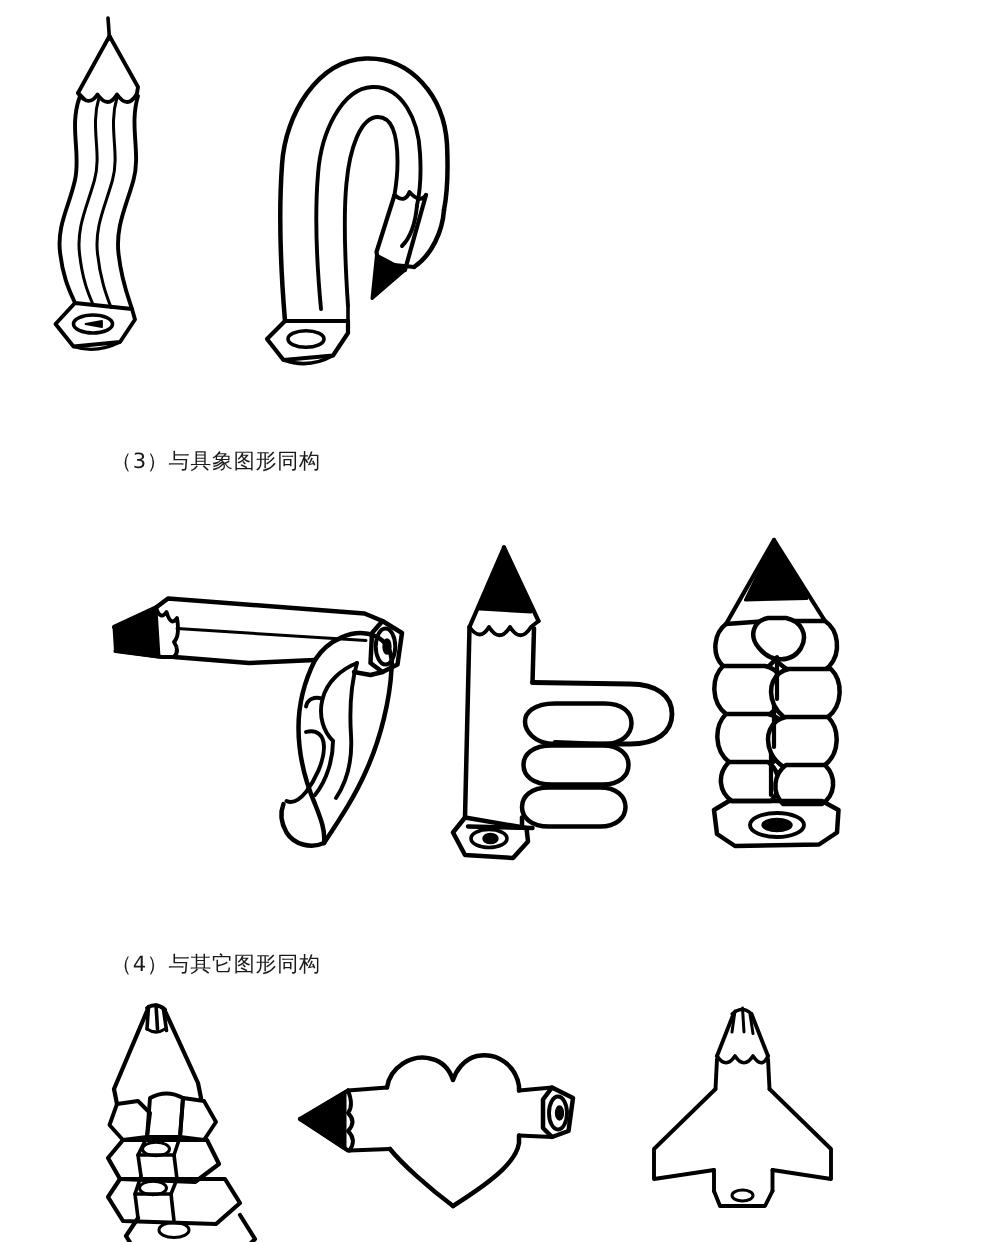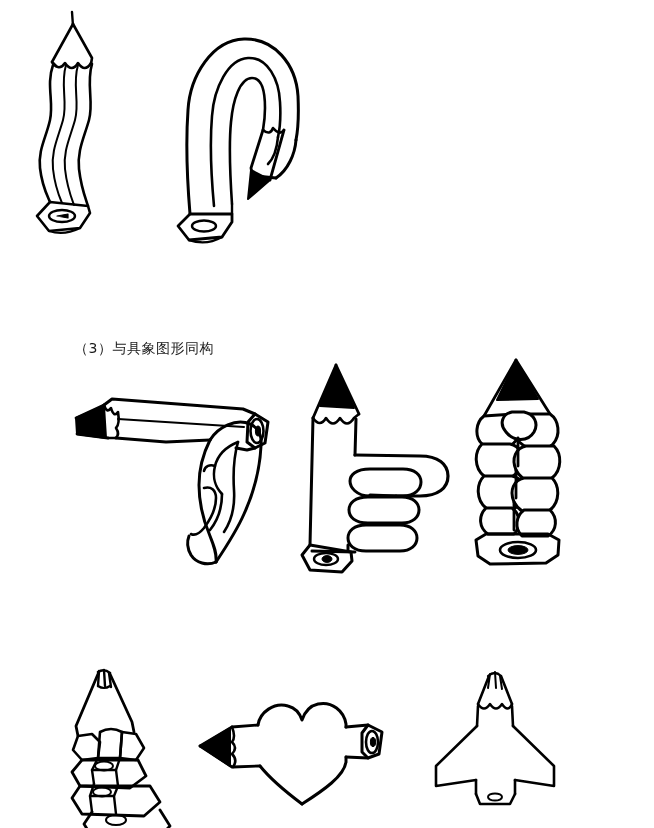--- a/index.html
+++ b/index.html
@@ -16,21 +16,20 @@
     font-family: "DejaVu Sans", "Liberation Sans", sans-serif;
   }
   .caption {
     position: absolute;
     font-size: 14px;
     line-height: 18px;
     color: #1a1a1a;
     letter-spacing: 0.5px;
     white-space: nowrap;
     font-family: "DejaVu Sans", "Liberation Sans", sans-serif;
-    margin-top: 40px;
   }
   #caption-3 { left: 74px; top: 299px; }
   #caption-4 { left: 74px; top: 634px; }
 
   .fig {
     position: absolute;
   }
   .fig svg {
     display: block;
     overflow: visible;
@@ -223,20 +222,21 @@
       <path class="ink-white" stroke-width="3" d="M84 152 C92 160 91 172 82 178 L56 178 C48 170 50 158 58 152 Z"></path>
 
       <path class="ink" stroke-width="2.8" d="M52 80 L52 108 M50 112 L50 140 M48 144 L48 172"></path>
 
       <path class="ink" stroke-width="3" d="M20 176 L10 182 L12 198 L24 206 L80 205 L92 197 L93 182 L82 176 Z"></path>
       <ellipse class="ink" stroke-width="2.6" cx="52" cy="192" rx="18" ry="8"></ellipse>
       <ellipse class="ink-fill" cx="52" cy="192" rx="10" ry="4.4"></ellipse>
     </svg>
   </div>
 
+  <div class="caption" id="caption-4">（4）与其它图形同构</div>
 
   <div class="fig" id="fig-segment-pencil">
     <svg viewBox="0 0 122 160" width="122" height="160">
 
       <path class="ink" stroke-width="2.4" d="M41 3 L40 18 M46 2 L47 18 M51 5 L53 19"></path>
       <path class="ink" stroke-width="2.6" d="M40 4 Q46 0 52 5"></path>
 
       <path class="ink" stroke-width="2.8" d="M40 6 L18 58 L20 68"></path>
       <path class="ink" stroke-width="2.8" d="M52 6 L74 54 L76 64"></path>
       <path class="ink" stroke-width="2.2" d="M40 18 Q46 22 52 18"></path>

